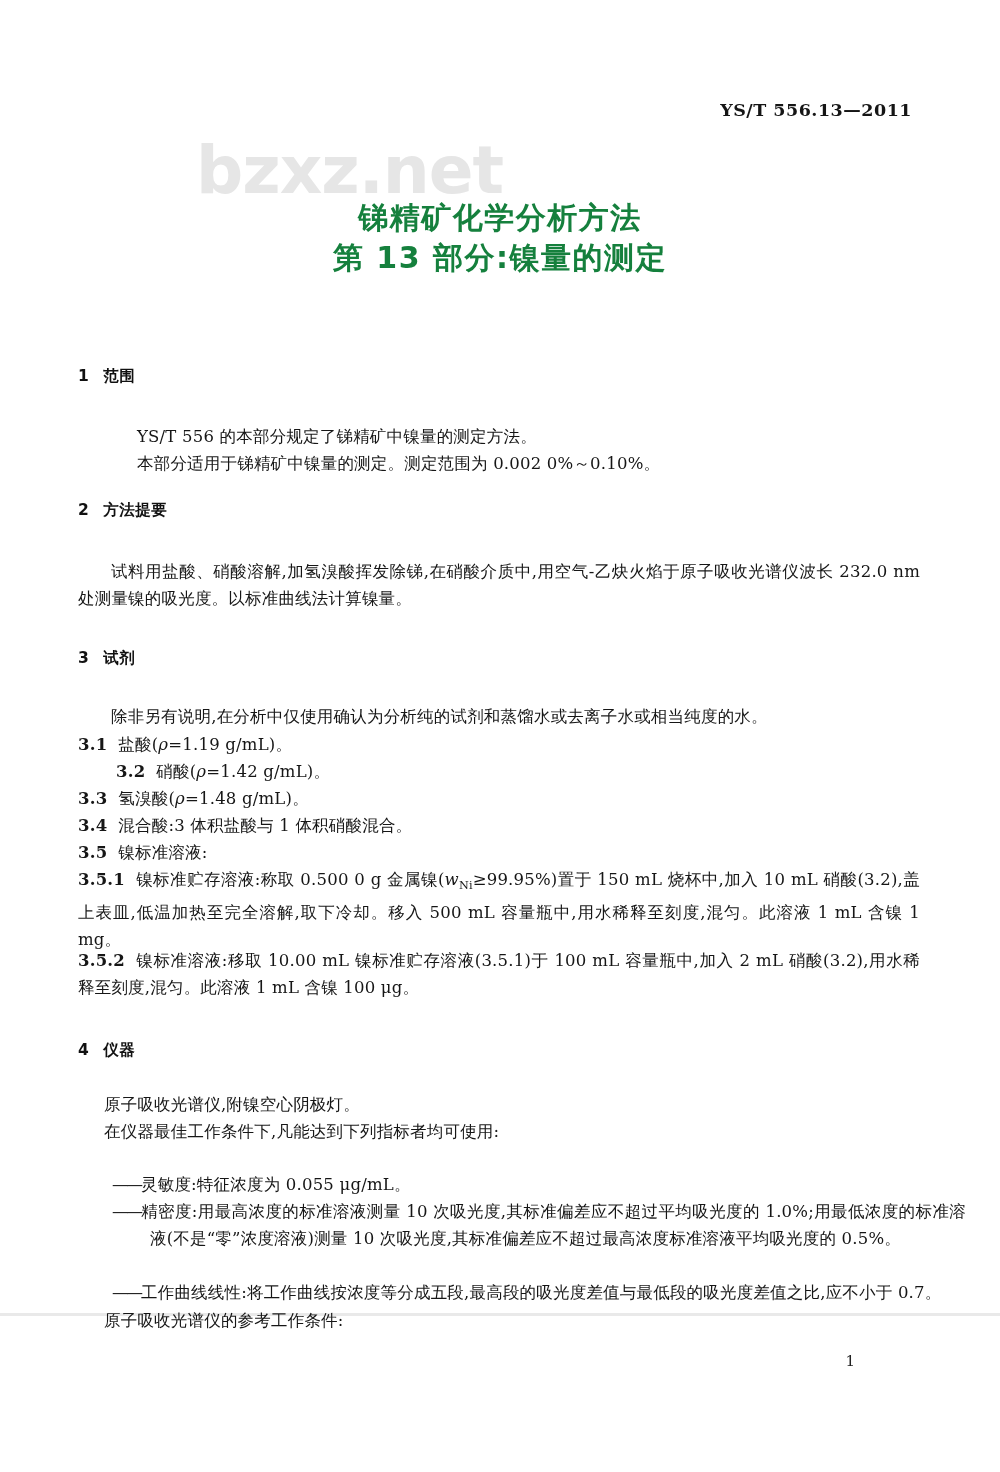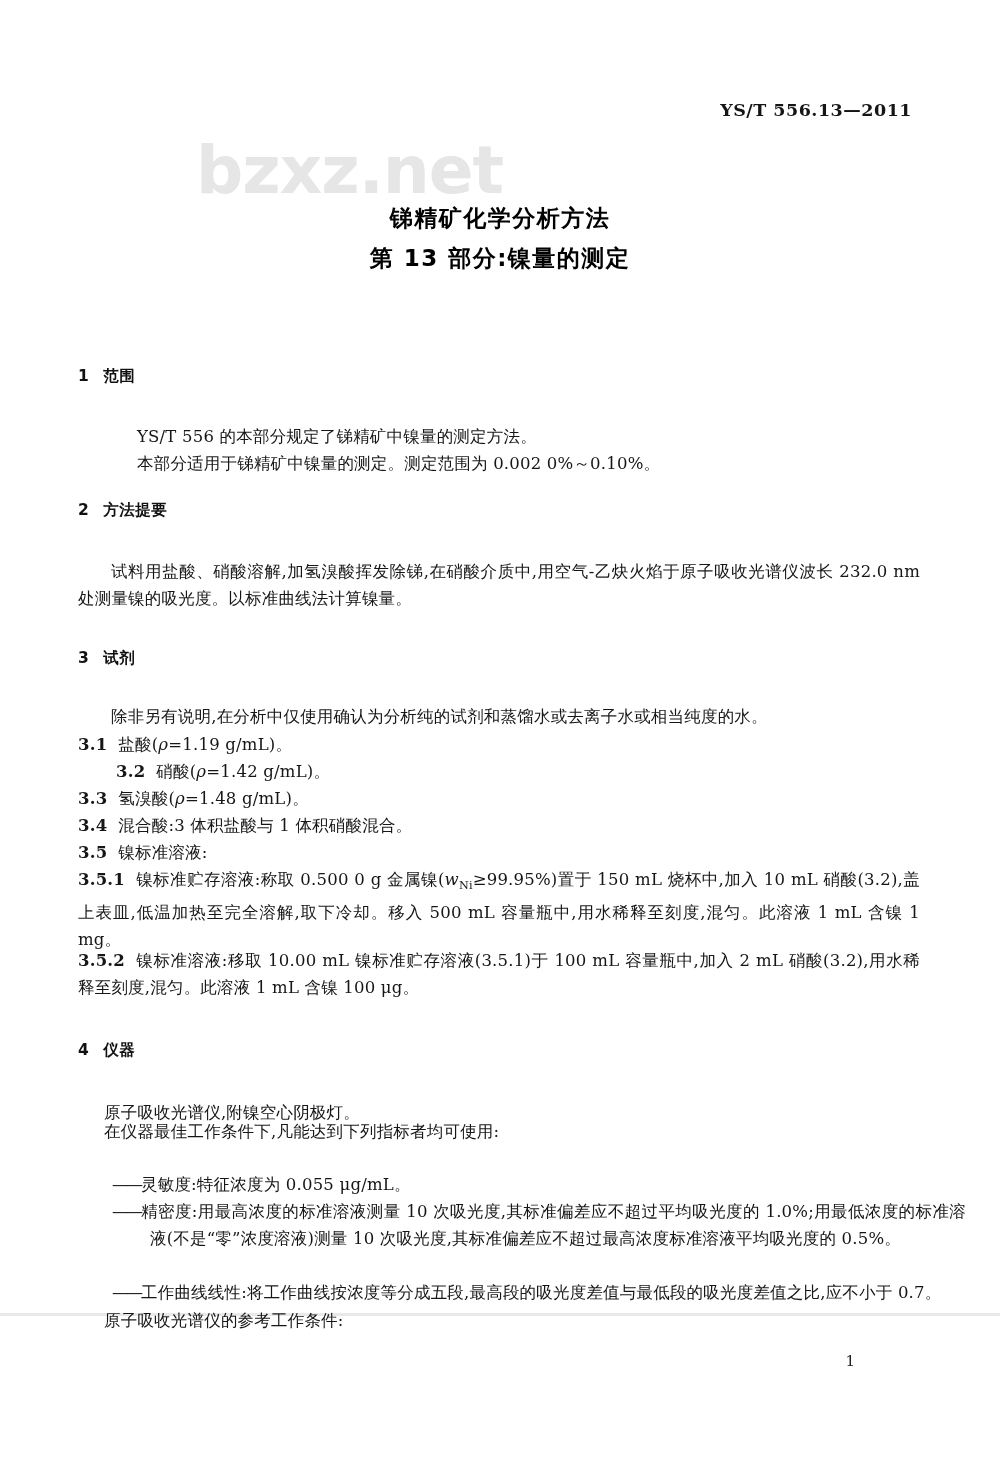--- a/index.html
+++ b/index.html
@@ -61,24 +61,24 @@
     position: absolute;
     left: 0;
     top: 198px;
     width: 1000px;
     text-align: center;
     z-index: 2;
   }
   .title-line {
     font-family: "DejaVu Sans", "Liberation Sans", sans-serif;
     font-weight: bold;
-    font-size: 23px;
+    font-size: 30px;
     letter-spacing: 1.5px;
     line-height: 40px;
-    color: #000000;
+    color: #15803d;
   }
   
   .content {
     position: absolute;
     left: 0;
     top: 0;
     width: 1000px;
     z-index: 2;
   }
   .sec-head {
@@ -193,21 +193,21 @@
       <span class="numlbl">3.5.1</span><span>镍标准贮存溶液:</span><span>称取 0.500 0 g 金属镍(</span><i class="var">w</i><sub>Ni</sub><span>≥99.95%)置于 150 mL 烧杯中,加入 10 mL 硝酸(3.2),盖上表皿,低温加热至完全溶解,取下冷却。移入 500 mL 容量瓶中,用水稀释至刻度,混匀。此溶液 1 mL 含镍 1 mg。</span>
     </div>
 
     <div class="para full" style="top:947px;">
       <span class="numlbl">3.5.2</span><span>镍标准溶液:</span><span>移取 10.00 mL 镍标准贮存溶液(3.5.1)于 100 mL 容量瓶中,加入 2 mL 硝酸(3.2),用水稀释至刻度,混匀。此溶液 1 mL 含镍 100 μg。</span>
     </div>
 
     <div class="sec-head" style="top:1040px;">
       <span class="num">4</span><span>仪器</span>
     </div>
-    <div class="para" style="top:1091px;margin-top:8px;">原子吸收光谱仪,附镍空心阴极灯。</div>
+    <div class="para" style="top:1091px;">原子吸收光谱仪,附镍空心阴极灯。</div>
     <div class="para" style="top:1118px;">在仪器最佳工作条件下,凡能达到下列指标者均可使用:</div>
 
     <div class="para dash" style="top:1145px;">
       <span class="dashmark">——</span><span>灵敏度:特征浓度为 0.055 μg/mL。</span>
     </div>
 
     <div class="para dash" style="top:1172px;">
       <span class="dashmark">——</span><span>精密度:用最高浓度的标准溶液测量 10 次吸光度,其标准偏差应不超过平均吸光度的 1.0%;用最低浓度的标准溶液(不是“零”浓度溶液)测量 10 次吸光度,其标准偏差应不超过最高浓度标准溶液平均吸光度的 0.5%。</span>
     </div>
 

